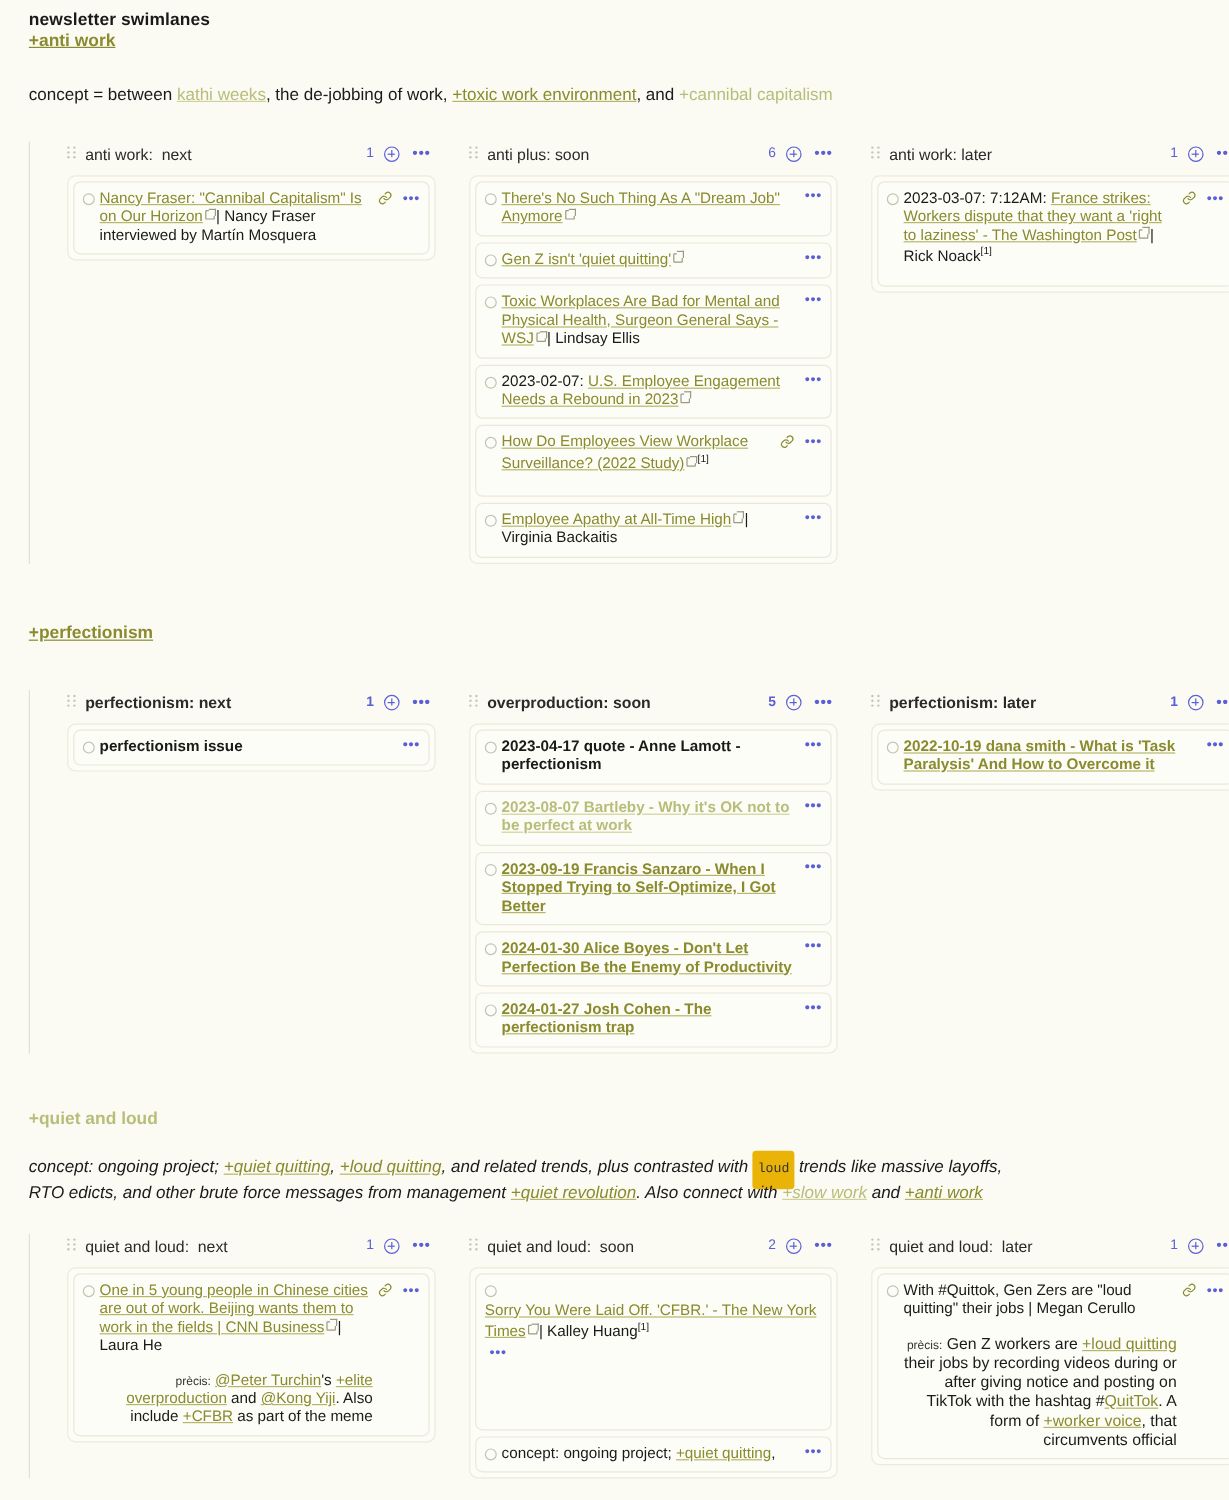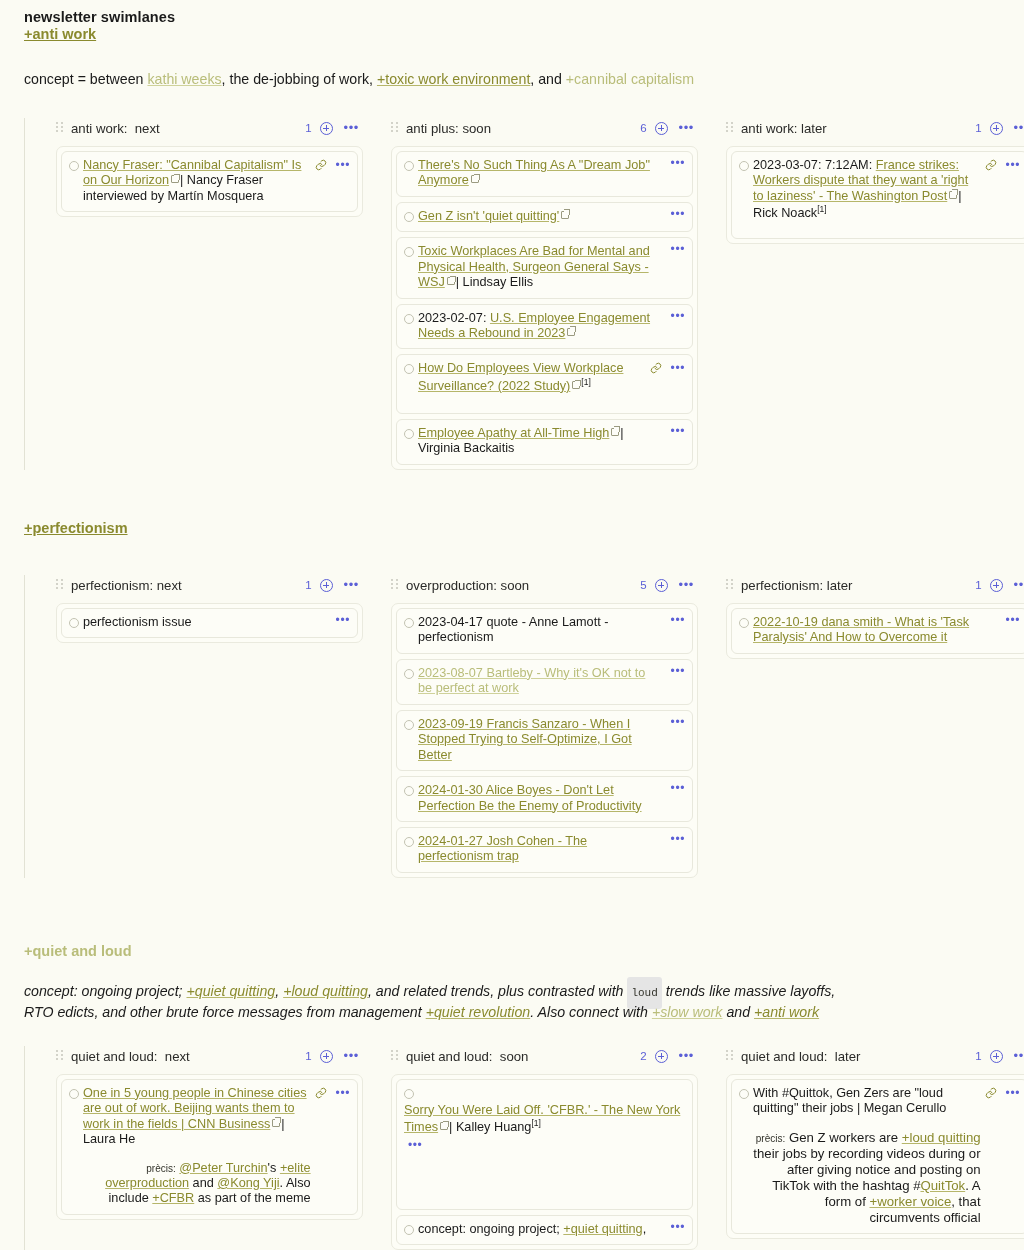--- a/index.html
+++ b/index.html
@@ -27,21 +27,21 @@
   .concept-line {
     font-size: 14.2px; color: #1a1a1a; margin-top: 26px; line-height: 1.45;
   }
   .concept-line.italic { font-style: italic; line-height: 1.5; }
   a.lnk { color: #8a8a2e; text-decoration: underline; text-decoration-color:#b6b66a; }
   a.lnk-pale { color: #b9bd7a; text-decoration: none; }
   a.lnk-pale.ul { text-decoration: underline; text-decoration-color:#cfd29a; }
   .spell { text-decoration: underline wavy #e05c5c; text-decoration-skip-ink: none; }
   code.inline-code {
     font-family: "Liberation Mono", monospace; font-size: 11px;
-    background: #e5e5e5; border-radius: 3px; padding: 10px 4px; font-style: normal;
+    background: #eab308; border-radius: 3px; padding: 10px 4px; font-style: normal;
     color: #33332b;
   }
 
   
   .swimlane {
     position: relative;
     margin-top: 18px;
     padding-left: 32px;
     display: flex;
     gap: 28px;
@@ -256,21 +256,21 @@
             <span class="dots mini">•••</span>
           </div>
         </div>
       </div>
     </div>
   </div>
 
   
   <a class="tag-heading" style="display:inline-block;margin-top:50px;">+perfectionism</a>
 
-  <div class="swimlane" style="margin-top:38px;">
+  <div class="swimlane" style="margin-top:38px;font-weight:bold;">
 
     <div class="column">
       <div class="col-head">
         <span class="grip">
             <i></i>
             <i></i>
             <i></i>
             <i></i>
             <i></i>
             <i></i>
@@ -369,21 +369,21 @@
           <div class="card-text"><a class="lnk">2022-10-19 dana smith - What is 'Task Paralysis' And How to Overcome it</a></div>
           <div class="card-tools">
               <span class="dots mini">•••</span>
             </div>
         </div>
       </div>
     </div>
   </div>
 
   
-  <a class="tag-heading muted" style="display:inline-block;margin-top:65px;">+quiet and loud</a>
+  <a class="tag-heading muted" style="display:inline-block;margin-top:47px;">+quiet and loud</a>
 
   <div class="concept-line italic" style="margin-top:21px;">
     <span>concept: ongoing project; </span><a class="lnk">+quiet quitting</a><span>, </span><a class="lnk">+loud quitting</a><span>, and related trends, plus contrasted with </span><code class="inline-code">loud</code><span> trends like massive layoffs, RTO edicts, and other brute force messages from management </span><a class="lnk">+quiet revolution</a><span>. Also connect with </span><a class="lnk-pale ul">+slow work</a><span> and </span><a class="lnk">+anti work</a>
   </div>
 
   <div class="swimlane" style="margin-top:22px;">
 
     <div class="column">
       <div class="col-head">
         <span class="grip">

